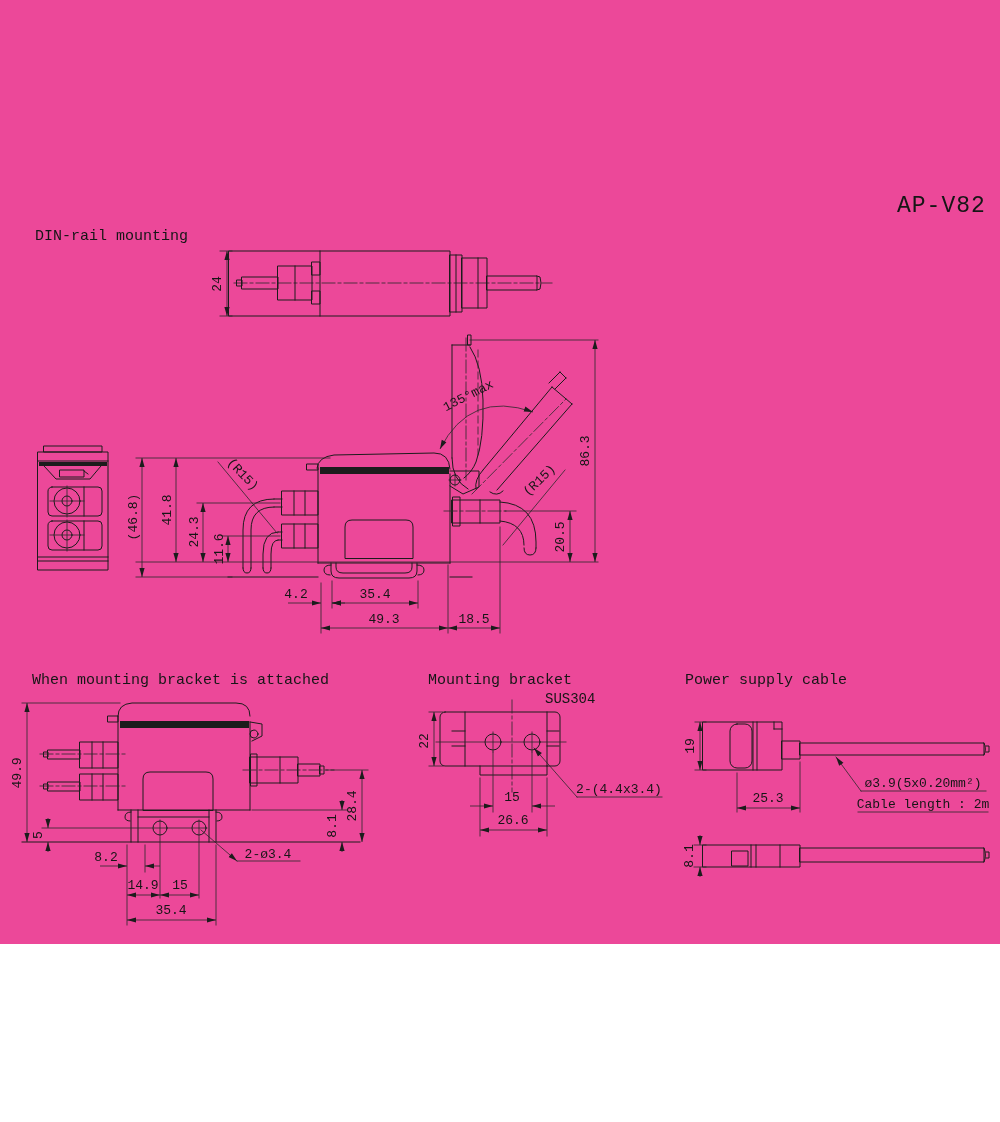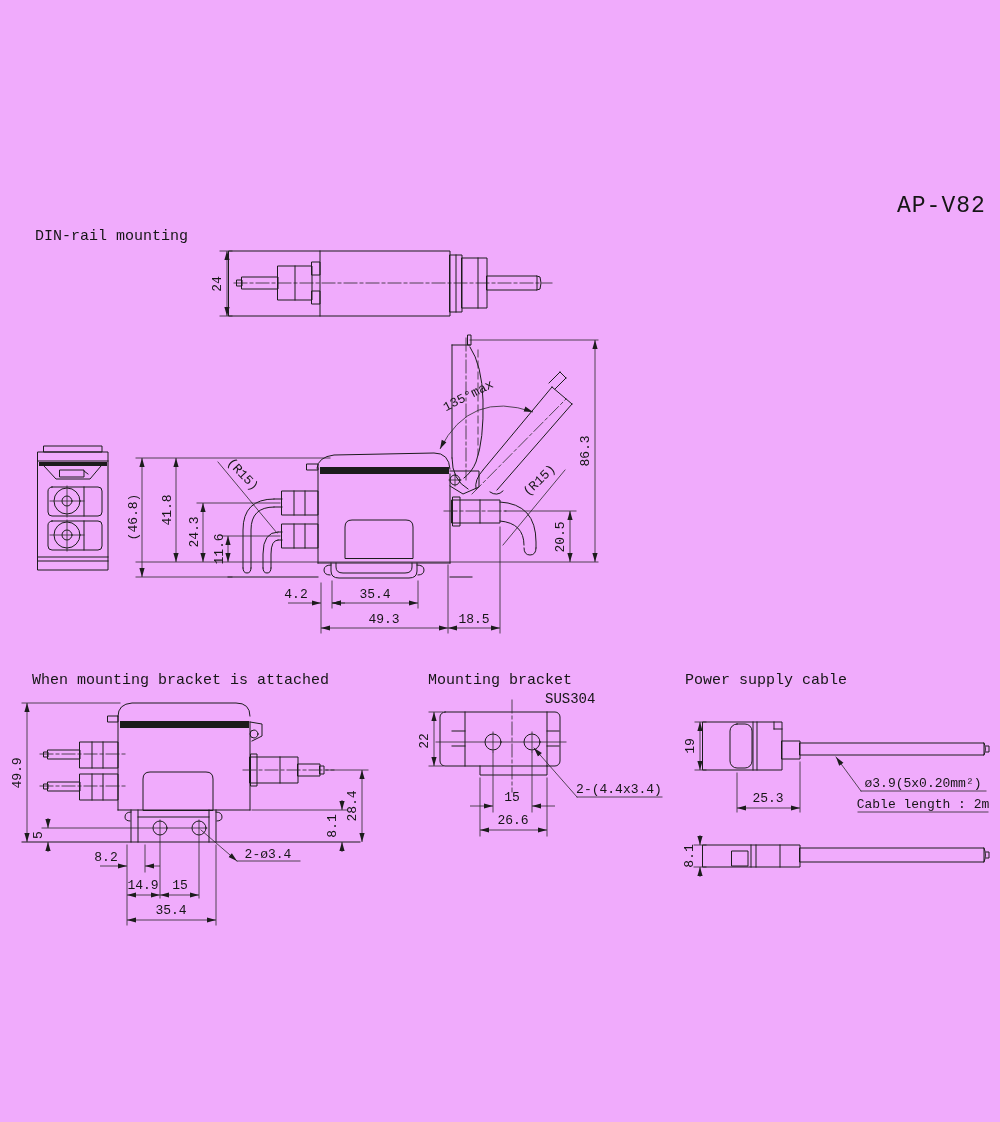--- a/index.html
+++ b/index.html
@@ -1,16 +1,16 @@
 <!DOCTYPE html>
 <html><head>
 <meta charset="utf-8">
 <style>
   html,body{margin:0;padding:0;background:#ffffff;}
-  .page{width:1000px;height:1122px;position:relative;background:#f0abfc;overflow:hidden;}
+  .page{width:1000px;height:944px;position:relative;background:#ec4899;overflow:hidden;}
   svg{display:block;}
   svg text{font-family:"Liberation Mono","DejaVu Sans Mono",monospace;fill:#161616;}
   .t23{font-size:23px;letter-spacing:1px;}
   .t15{font-size:15px;}
   .t14{font-size:14px;}
   .t13{font-size:13px;}
   .s{fill:none;stroke:#1c1c1c;stroke-width:1;stroke-linecap:square;stroke-linejoin:round;}
   .thin{fill:none;stroke:#2a2a2a;stroke-width:0.8;stroke-linecap:square;}
   .dim{fill:none;stroke:#2a2a2a;stroke-width:0.8;stroke-linecap:butt;}
   .dash{stroke-dasharray:7 4;}

